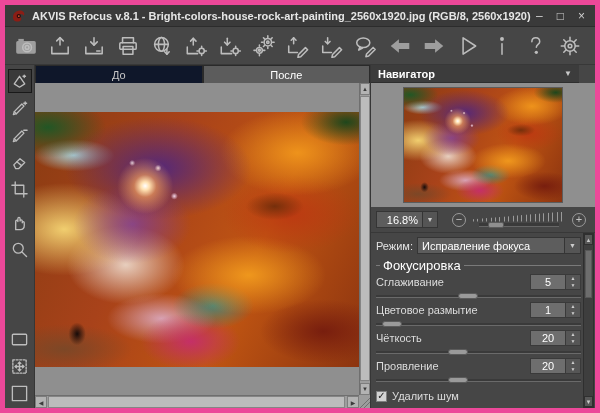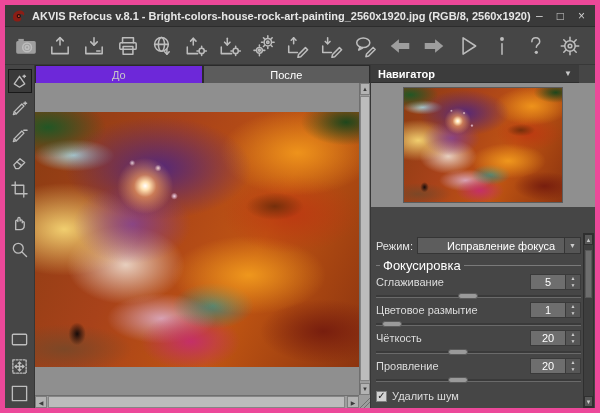--- a/index.html
+++ b/index.html
@@ -26,21 +26,21 @@
   .toolstrip{position:absolute;left:0;top:60px;bottom:0;width:30px;background:#464646;border-right:1px solid #363636;display:flex;flex-direction:column;align-items:center;padding-top:4px;}
   .tool{width:24px;height:24px;margin-bottom:3px;display:flex;align-items:center;justify-content:center;border:1px solid transparent;}
   .tool svg{width:19px;height:19px;}
   .tool.sel{background:#3a3a3a;border:1px solid #191919;}
   .ts-spacer{flex:1;}
   .tool.gap{margin-top:6px;}
 
   
   .main{position:absolute;left:30px;top:60px;right:225px;bottom:0;}
   .tabs{position:absolute;left:0;top:0;right:0;height:18px;background:#2e2e2e;display:flex;}
-  .tab{flex:1;display:flex;align-items:center;justify-content:center;font-size:11px;color:#c8c8c8;background:#6d28d9;border:1px solid #2a2a2a;border-bottom:none;}
+  .tab{flex:1;display:flex;align-items:center;justify-content:center;font-size:11px;color:#c8c8c8;background:#0f172a;border:1px solid #2a2a2a;border-bottom:none;}
   .tab.active{background:#5c5c5c;color:#fff;font-weight:normal;}
   .viewport{position:absolute;left:0;top:18px;right:0;bottom:0;background:#8f8f8f;overflow:hidden;}
   .canvas-area{position:absolute;left:0;top:0;right:11px;bottom:13px;background:#8f8f8f;}
   .main-painting{position:absolute;left:0;top:29px;right:0;height:255px;}
 
   
   .painting{
     background:
       radial-gradient(circle at 34% 29%, #ffffff 0%, #ffe0b0 1.5%, rgba(255,170,90,.6) 4%, rgba(200,90,160,0) 10%),
       radial-gradient(circle at 38% 22%, rgba(255,240,255,.9) 0%, rgba(255,255,255,0) 1.2%),
@@ -98,21 +98,21 @@
   .zoomslider .ruler{position:absolute;left:0;right:0;top:1px;height:10px;
      background:repeating-linear-gradient(90deg,#9a9a9a 0 1px,transparent 1px 4.4px);
      clip-path:polygon(0 100%,0 78%,100% 0,100% 100%);}
   .zoomslider .groove{position:absolute;left:6px;right:6px;bottom:2px;height:4px;background:#3a3a3a;border-bottom:1px solid #666;}
   .zoomslider .zthumb{position:absolute;bottom:1px;width:16px;height:6px;background:#8f8f8f;border:1px solid #5b5b5b;border-radius:2px;}
 
   
   .settings{position:absolute;left:5px;top:168px;right:14px;bottom:0;overflow:hidden;}
   .mode-row{display:flex;align-items:center;height:21px;margin-top:2px;}
   .mode-row .lab{color:#e2e2e2;font-size:11px;margin-right:4px;}
-  .combo{flex:1;height:17px;background:#5d5d5d;border:1px solid #353535;display:flex;align-items:center;padding-left:25px;}
+  .combo{flex:1;height:17px;background:#5d5d5d;border:1px solid #353535;display:flex;align-items:center;}
   .combo .val{flex:1;color:#fff;font-size:11px;padding-left:4px;white-space:nowrap;overflow:hidden;}
   .combo .arr{width:16px;height:100%;border-left:1px solid #353535;background:#555;color:#ccc;font-size:7px;display:flex;align-items:center;justify-content:center;}
 
   .group-head{display:flex;align-items:center;height:13px;margin-top:3px;}
   .group-head .stub{width:4px;height:1px;background:#7a7a7a;margin-right:3px;}
   .group-head .gtitle{color:#fff;font-size:13px;font-weight:normal;}
   .group-head .fill{flex:1;height:1px;background:#7a7a7a;margin-left:3px;}
 
   .param{margin-top:1px;}
   .param .prow{display:flex;align-items:center;height:17px;}
@@ -375,20 +375,33 @@
   </div>
 
   <div class="rightpanel">
     <div class="nav-header">
       <span>Навигатор</span>
       <span class="dd">▼</span>
     </div>
     <div class="nav-preview">
       <div class="painting nav-thumb"></div>
     </div>
+    <div class="zoom-row">
+      <div class="zoom-combo">
+        <span class="val">16.8%</span>
+        <span class="arr">▼</span>
+      </div>
+      <div class="zbtn minus">−</div>
+      <div class="zoomslider">
+        <div class="ruler"></div>
+        <div class="groove"></div>
+        <div class="zthumb" style="left: max(0px, 27% - 10px);"></div>
+      </div>
+      <div class="zbtn">+</div>
+    </div>
 
     <div class="settings">
       <div class="mode-row">
         <span class="lab">Режим:</span>
         <div class="combo">
           <span class="val">Исправление фокуса</span>
           <span class="arr">▼</span>
         </div>
       </div>
 

